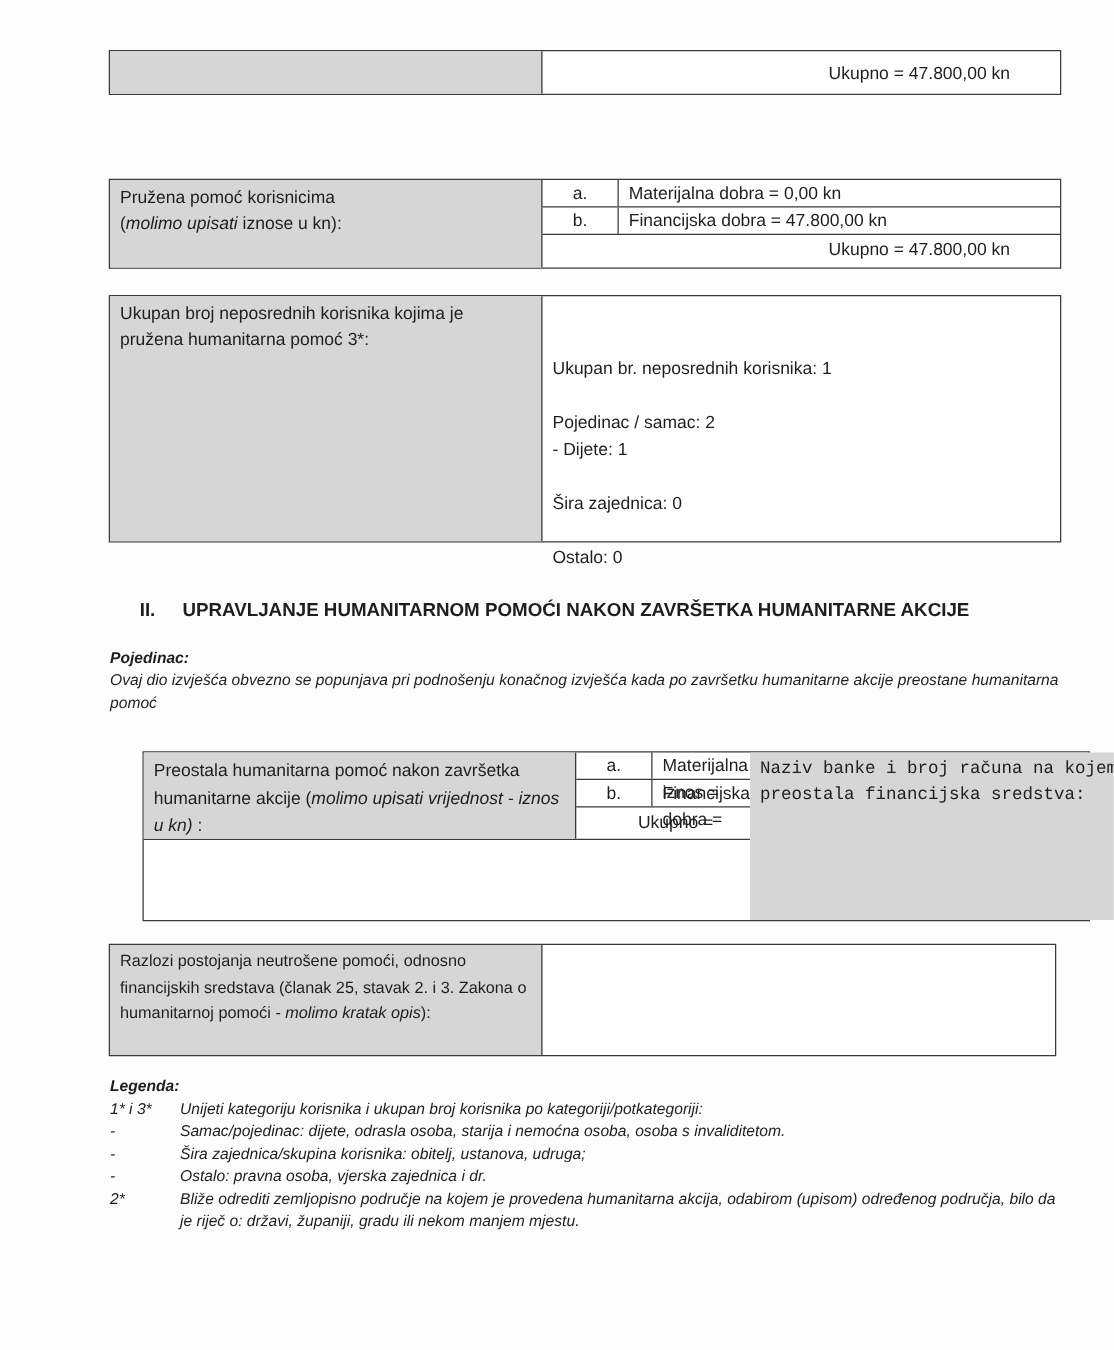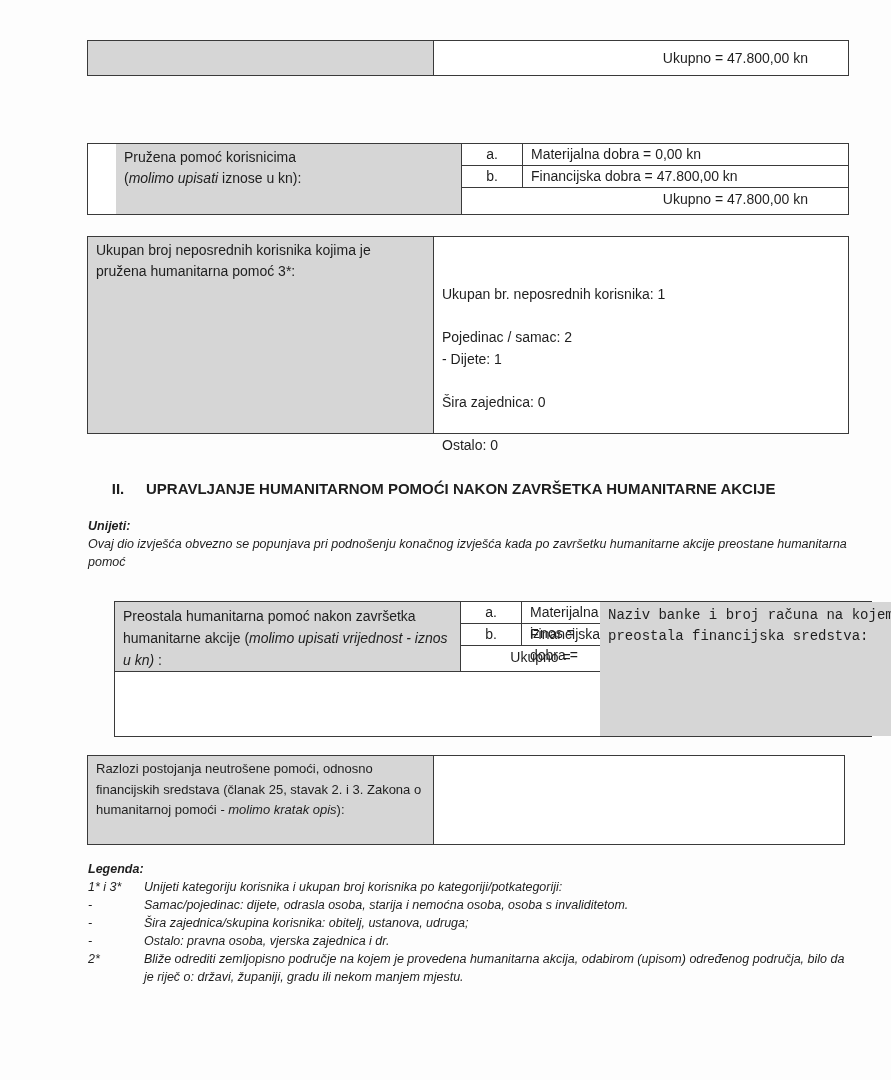--- a/index.html
+++ b/index.html
@@ -28,21 +28,21 @@
 </head>
 <body>
 
 <div class="box" style="left:87px; top:40px; width:762px; height:36px;">
   <div class="lbl" style="width:346px;"></div>
   <div class="val">
     <div class="total" style="line-height:34px; height:34px;">Ukupno = 47.800,00 kn</div>
   </div>
 </div>
 
-<div class="box" style="left:87px; top:143px; width:762px; height:72px;padding-left:28px;">
+<div class="box" style="left:87px; top:143px; width:762px; height:72px;">
   <div class="lbl" style="width:346px;">
     <span>Pružena pomoć korisnicima</span><br>
     <span>(</span><i>molimo upisati</i><span> iznose u kn):</span>
   </div>
   <div class="val">
     <div class="row">
       <div class="letter">a.</div>
       <div class="txt">Materijalna dobra  = 0,00 kn</div>
     </div>
     <div class="row">
@@ -65,21 +65,21 @@
     <div style="height:21.5px"></div>
     <div>Ostalo: 0</div>
   </div>
 </div>
 
 <div class="heading">
   <span class="num">II.</span><span>UPRAVLJANJE HUMANITARNOM POMOĆI NAKON ZAVRŠETKA HUMANITARNE AKCIJE</span>
 </div>
 
 <div class="note">
-  <div class="t">Unijeti:</div>
+  <div class="t">Pojedinac:</div>
   <div>Ovaj dio izvješća obvezno se popunjava pri podnošenju konačnog izvješća kada po završetku humanitarne akcije preostane humanitarna pomoć</div>
 </div>
 
 <div class="box" style="left:87px; top:601px; width:758px; height:136px; margin-left:27px;">
   <div style="display:flex; height:70px; border-bottom:1.5px solid #3a3a3a; box-sizing:border-box;">
     <div class="lbl" style="width:346px; line-height:22px;">
       <span>Preostala humanitarna pomoć nakon završetka humanitarne akcije (</span><i>molimo upisati vrijednost - iznos u kn)</i><span> :</span>
     </div>
     <div class="val">
       <div class="row">

